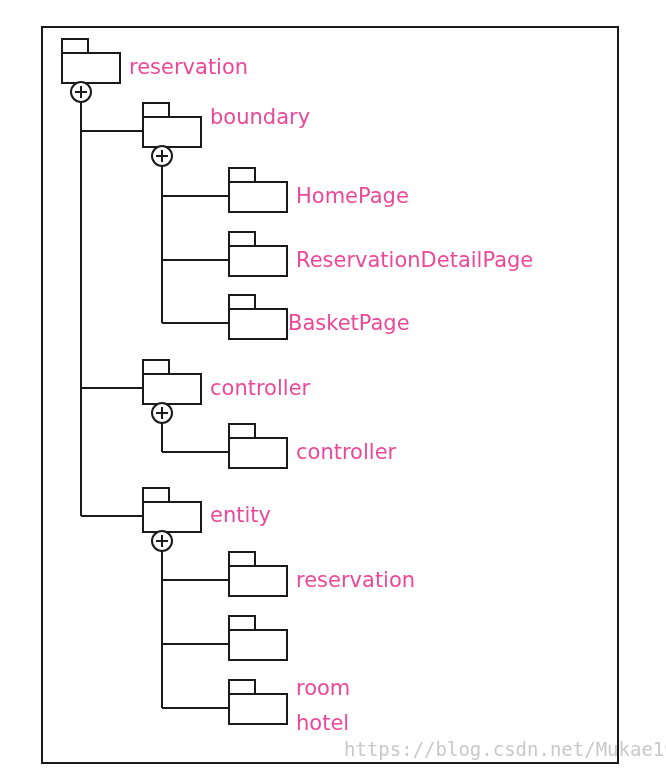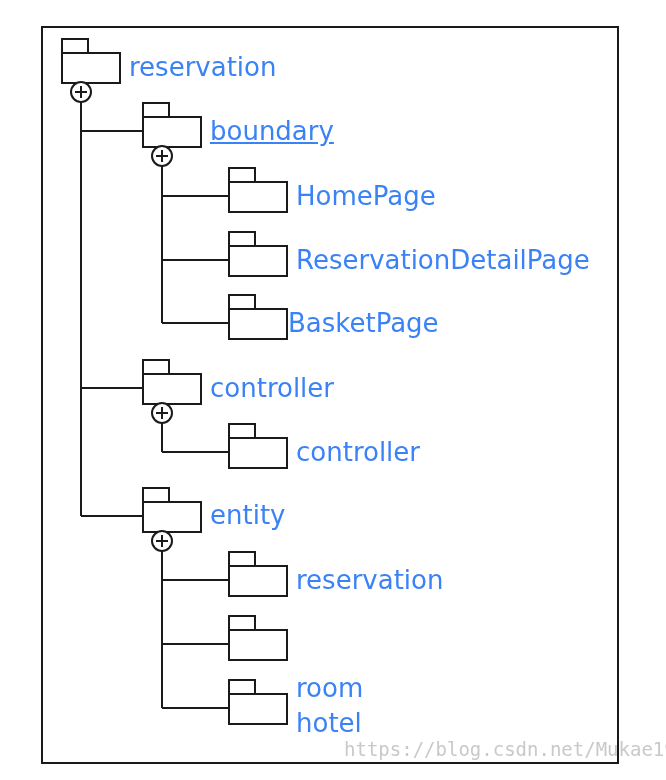--- a/index.html
+++ b/index.html
@@ -9,21 +9,21 @@
   #canvas{position:absolute;left:0;top:0;width:666px;height:780px;}
 
   
   .frame{position:absolute;left:41px;top:26px;width:578px;height:738px;
          border:2px solid #1a1a1a;background:#ffffff;box-sizing:border-box;}
 
   
   .layer{position:absolute;left:0;top:0;width:666px;height:780px;
          pointer-events:none;}
 
-  .label{position:absolute;font-size:26px;line-height:26px;color:#3b82f6;
+  .label{position:absolute;font-size:21px;line-height:26px;color:#ec4899;
          white-space:nowrap;transform:translateY(-50%);letter-spacing:0px;}
 
   .wm{position:absolute;left:344px;top:749px;font-size:19px;line-height:19px;
       color:#c9c9c9;font-family:"DejaVu Sans Mono","Liberation Mono",monospace;
       white-space:nowrap;transform:translateY(-50%);}
 </style>
 </head>
 <body>
 
 <div id="canvas">
@@ -76,21 +76,21 @@
       <rect x="229" y="552" width="26" height="14" fill="#ffffff" stroke="#1a1a1a" stroke-width="2" shape-rendering="crispEdges"></rect>
       <rect x="229" y="566" width="58" height="30" fill="#ffffff" stroke="#1a1a1a" stroke-width="2" shape-rendering="crispEdges"></rect>
       <rect x="229" y="616" width="26" height="14" fill="#ffffff" stroke="#1a1a1a" stroke-width="2" shape-rendering="crispEdges"></rect>
       <rect x="229" y="630" width="58" height="30" fill="#ffffff" stroke="#1a1a1a" stroke-width="2" shape-rendering="crispEdges"></rect>
       <rect x="229" y="680" width="26" height="14" fill="#ffffff" stroke="#1a1a1a" stroke-width="2" shape-rendering="crispEdges"></rect>
       <rect x="229" y="694" width="58" height="30" fill="#ffffff" stroke="#1a1a1a" stroke-width="2" shape-rendering="crispEdges"></rect>
     </svg>
 
   <div class="wm">https://blog.csdn.net/Mukae1997</div>
 <div class="label" style="left: 129px; top: 67px;">reservation</div>
-    <div class="label" style="left: 210px; top: 131px; text-decoration: underline;">boundary</div>
+    <div class="label" style="left: 210px; top: 117px;">boundary</div>
     <div class="label" style="left: 296px; top: 260px;">ReservationDetailPage</div>
     <div class="label" style="left: 296px; top: 196px;">HomePage</div>
     <div class="label" style="left: 288px; top: 323px;">BasketPage</div>
     <div class="label" style="left: 210px; top: 388px;">controller</div>
     <div class="label" style="left: 296px; top: 452px;">controller</div>
     <div class="label" style="left: 210px; top: 515px;">entity</div>
     <div class="label" style="left: 296px; top: 580px;">reservation</div>
     <div class="label" style="left: 296px; top: 644px; margin-top: 44px;">room</div>
     <div class="label" style="left: 296px; top: 723px;">hotel</div>
   </div>

